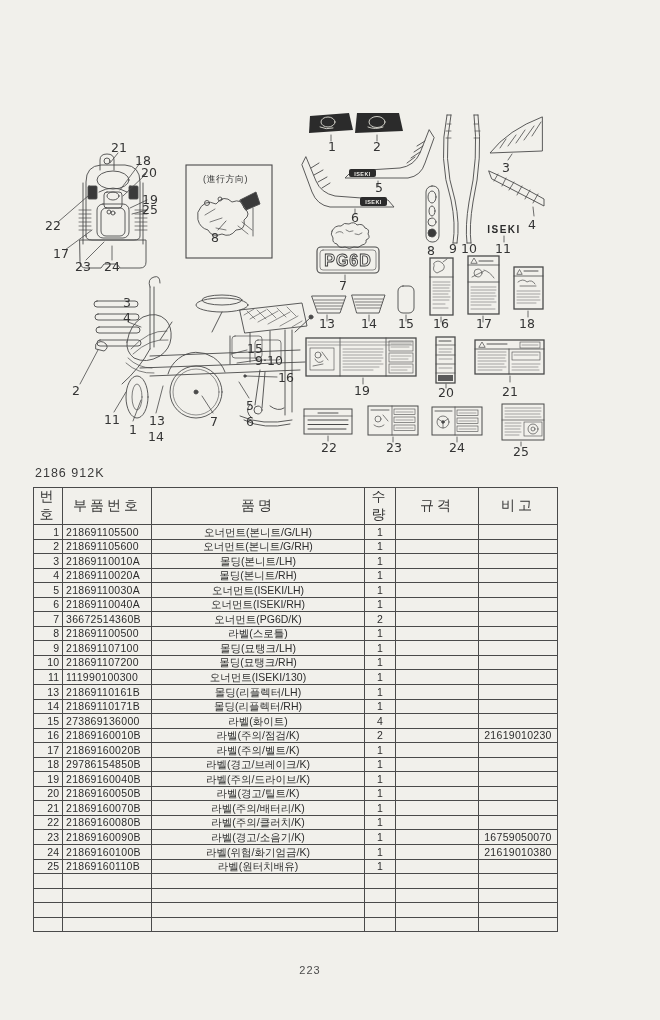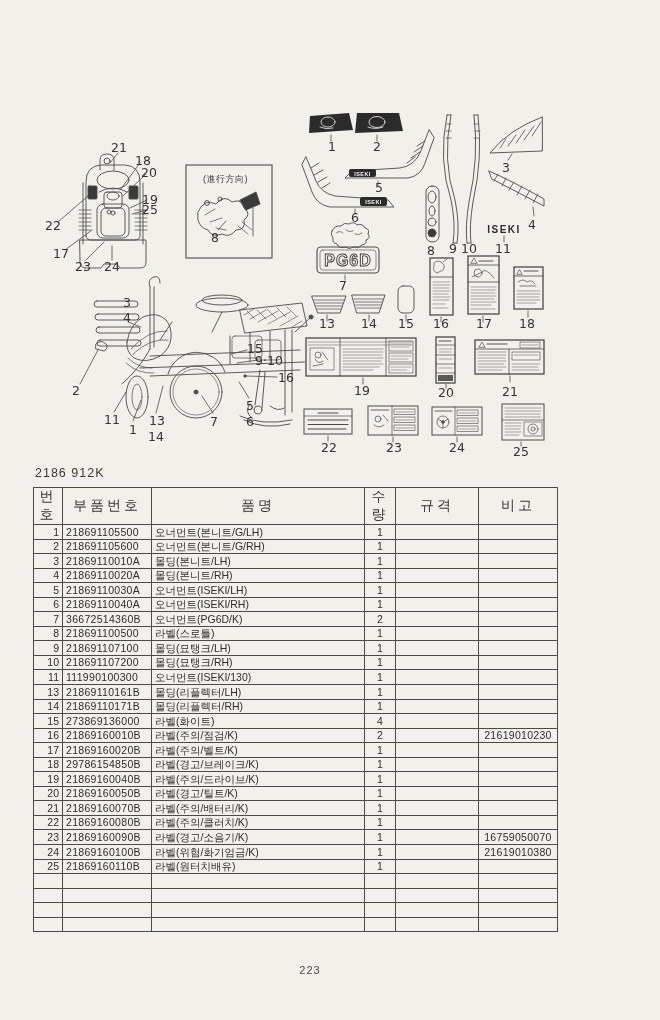--- a/index.html
+++ b/index.html
@@ -9,21 +9,21 @@
   .diagram{position:absolute;left:0;top:0;width:660px;height:470px;}
   .diagram svg{position:absolute;left:0;top:0;}
   .callout{position:absolute;transform:translate(-50%,-50%);font-size:12.5px;color:#343434;font-family:"DejaVu Sans",sans-serif;white-space:nowrap;}
   .inset-label{position:absolute;left:203px;top:173px;font-size:9px;color:#3a3a3a;letter-spacing:0.5px;}
   .table-code{position:absolute;left:35px;top:466px;font-size:12.5px;letter-spacing:1px;color:#3a3a3a;}
   table.parts{position:absolute;left:33px;top:487px;width:524px;border-collapse:collapse;table-layout:fixed;}
   table.parts th{border:1px solid #4a4a4a;font-size:14px;font-weight:normal;height:26px;letter-spacing:3px;color:#333;padding:0;}
   table.parts td{border:1px solid #4a4a4a;font-size:10.5px;height:13.55px;line-height:1;padding:0 3px;color:#2d2d2d;white-space:nowrap;overflow:hidden;}
   td.c-no{text-align:right;}
   td.c-part{text-align:left;letter-spacing:0.3px;}
-  td.c-name{text-align:left;}
+  td.c-name{text-align:center;}
   td.c-qty{text-align:center;}
   td.c-note{text-align:center;letter-spacing:0.3px;}
   .page-number{position:absolute;left:250px;top:964px;width:120px;text-align:center;font-size:11px;color:#4c4c4c;letter-spacing:1px;}
 </style>
 </head>
 <body>
 
 <div class="page">
 
 

